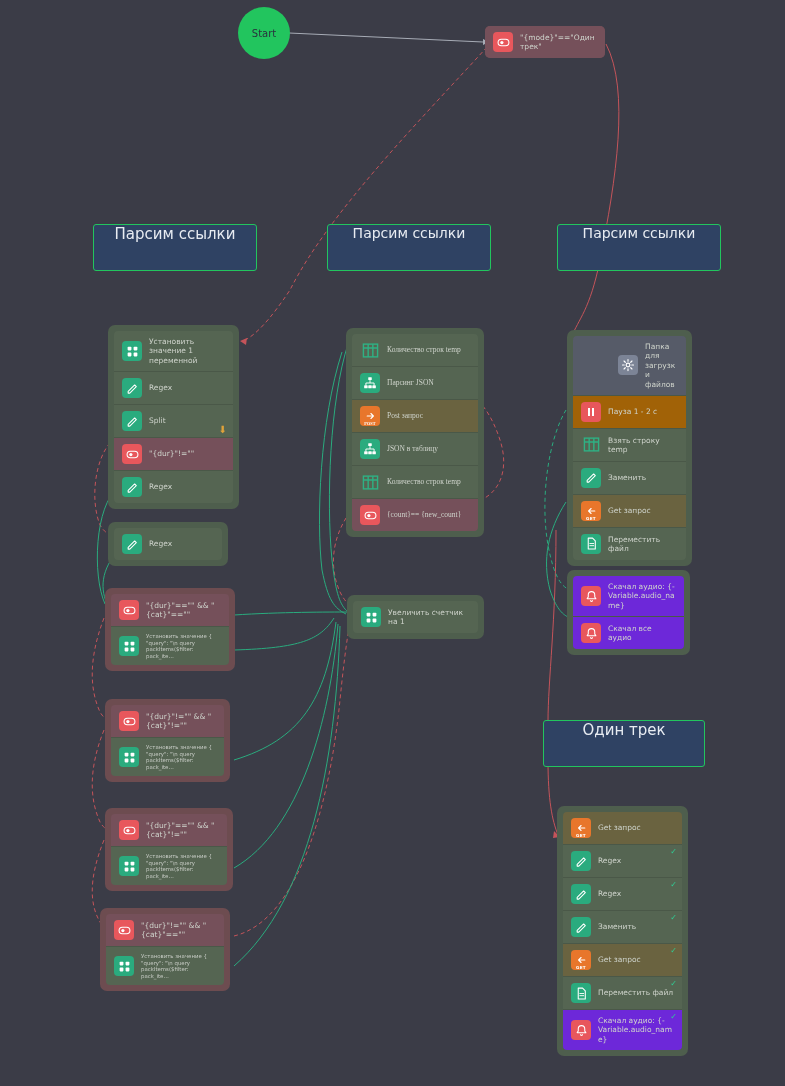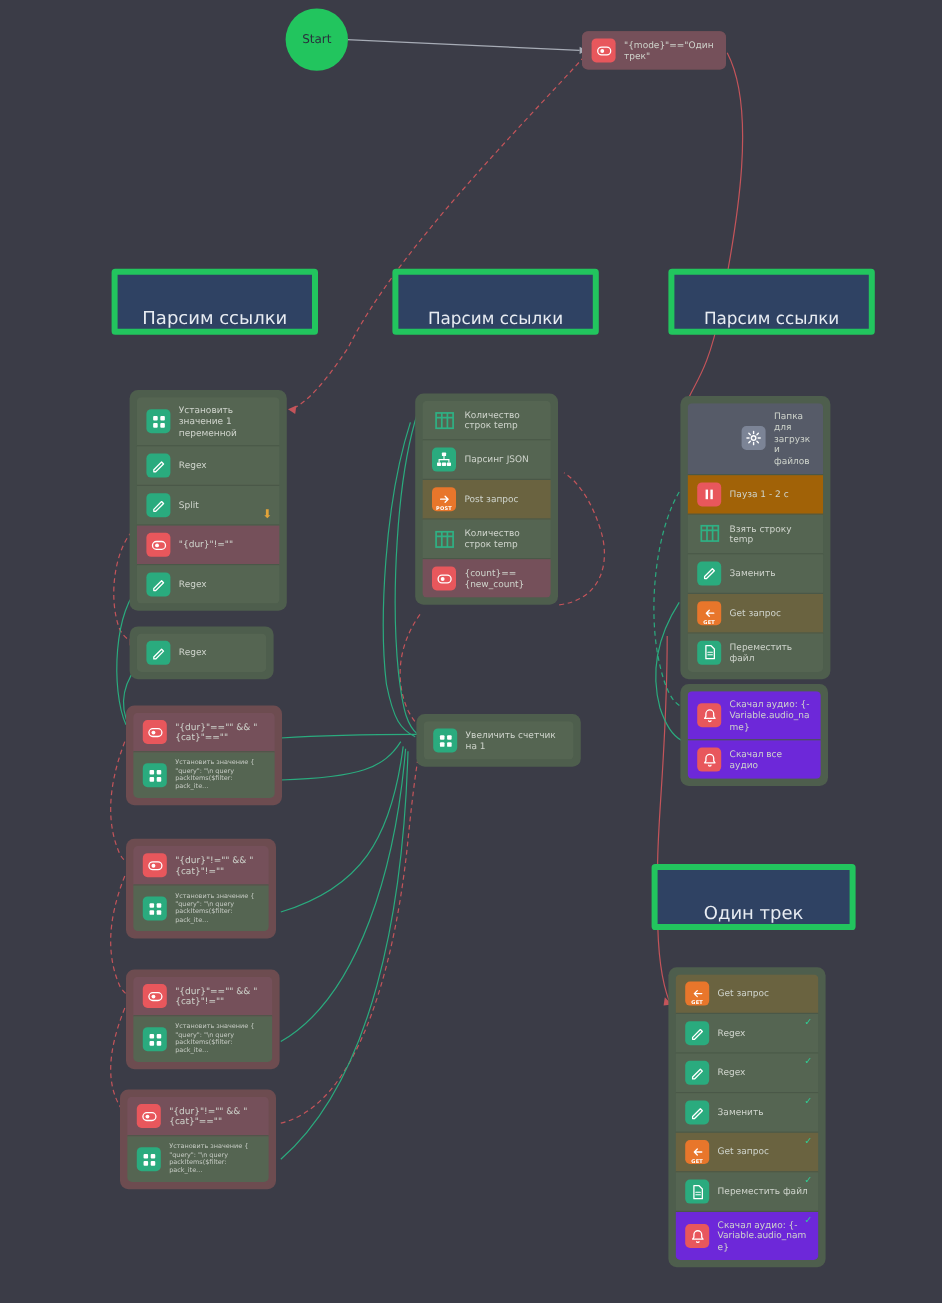--- a/index.html
+++ b/index.html
@@ -13,22 +13,22 @@
 
   
   .start-node{
     position:absolute;width:52px;height:52px;border-radius:50%;
     background:#22c55e;color:#29323d;display:flex;align-items:center;justify-content:center;
     font-size:10px;
   }
 
   
   .section-head{
-    position:absolute;background:#2f4263;border:5px solid #22c55e;border-radius:3px;
-    display:flex;align-items:flex-end;justify-content:center;
+    position:absolute;background:#2f4263;border:1px solid #22c55e;border-radius:3px;
+    display:flex;align-items:flex-start;justify-content:center;
     color:#e8ecf2;text-align:center;
   }
 
   
   .group{position:absolute;border-radius:7px;padding:6px;box-sizing:border-box;}
   .group.green{background:#4e5e4d;}
   .group.red{background:#6d4c50;}
 
   .stack{display:flex;flex-direction:column;border-radius:4px;overflow:hidden;}
 
@@ -304,21 +304,21 @@
               <rect x="14" y="3" width="7" height="7" rx="1.5" fill="#fff"></rect>
               <rect x="3" y="14" width="7" height="7" rx="1.5" fill="#fff"></rect>
               <rect x="14" y="14" width="7" height="7" rx="1.5" fill="#fff"></rect>
             </svg>
           </span>
           <span class="lbl">Установить значение {   "query": "\n    query packItems($filter: pack_ite…</span>
         </div>
       </div>
     </div>
 
-  <div class="group green" id="g-mid-main" style="left:346px;top:328px;width:119px;">
+  <div class="group green" id="g-mid-main" style="left:346px;top:328px;width:138px;font-family:Liberation Serif, serif;">
       <div class="stack">
         <div class="node">
           <span class="ico grid-outline">
             <svg width="17" height="17" viewBox="0 0 24 24">
               <rect x="2" y="3" width="20" height="18" fill="none" stroke="#2fb184" stroke-width="2"></rect>
               <line x1="8.7" y1="3" x2="8.7" y2="21" stroke="#2fb184" stroke-width="2"></line>
               <line x1="15.3" y1="3" x2="15.3" y2="21" stroke="#2fb184" stroke-width="2"></line>
               <line x1="2" y1="8.5" x2="22" y2="8.5" stroke="#2fb184" stroke-width="2"></line>
             </svg>
           </span>
@@ -339,20 +339,32 @@
         <div class="node http">
           <span class="ico orange">
             <svg width="11" height="10" viewBox="0 0 24 24">
               <path d="M4 12h14M13 6l6 6-6 6" fill="none" stroke="#fff" stroke-width="2.6" stroke-linecap="round" stroke-linejoin="round"></path>
             </svg>
             <span class="meth">POST</span>
           </span>
           <span class="lbl">Post запрос</span>
         </div>
         <div class="node">
+          <span class="ico green">
+            <svg width="14" height="14" viewBox="0 0 24 24">
+              <rect x="9" y="2" width="6" height="5" rx="1" fill="#fff"></rect>
+              <rect x="2" y="16" width="6" height="5" rx="1" fill="#fff"></rect>
+              <rect x="9" y="16" width="6" height="5" rx="1" fill="#fff"></rect>
+              <rect x="16" y="16" width="6" height="5" rx="1" fill="#fff"></rect>
+              <path d="M12 7v5M5 16v-4h14v4" fill="none" stroke="#fff" stroke-width="1.6"></path>
+            </svg>
+          </span>
+          <span class="lbl">JSON в таблицу</span>
+        </div>
+        <div class="node">
           <span class="ico grid-outline">
             <svg width="17" height="17" viewBox="0 0 24 24">
               <rect x="2" y="3" width="20" height="18" fill="none" stroke="#2fb184" stroke-width="2"></rect>
               <line x1="8.7" y1="3" x2="8.7" y2="21" stroke="#2fb184" stroke-width="2"></line>
               <line x1="15.3" y1="3" x2="15.3" y2="21" stroke="#2fb184" stroke-width="2"></line>
               <line x1="2" y1="8.5" x2="22" y2="8.5" stroke="#2fb184" stroke-width="2"></line>
             </svg>
           </span>
           <span class="lbl">Количество строк temp</span>
         </div>

